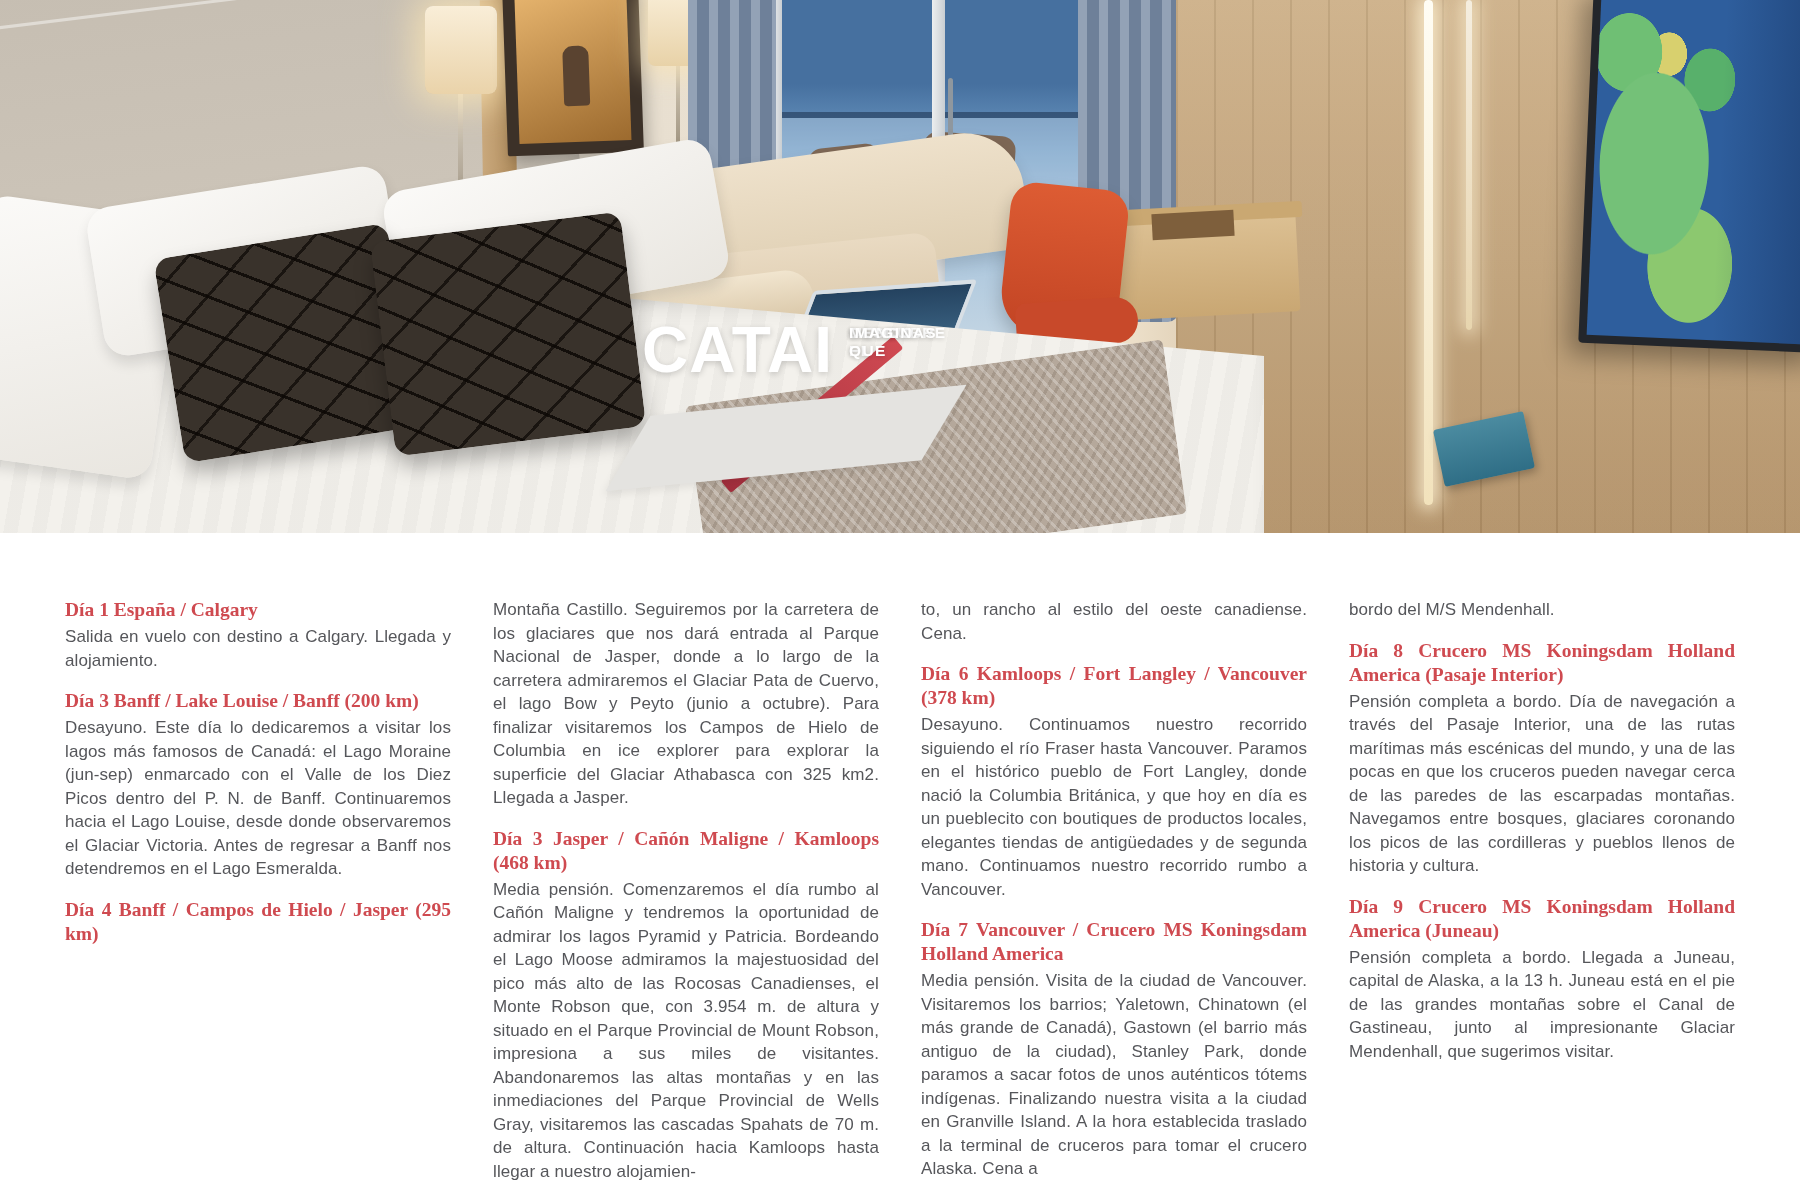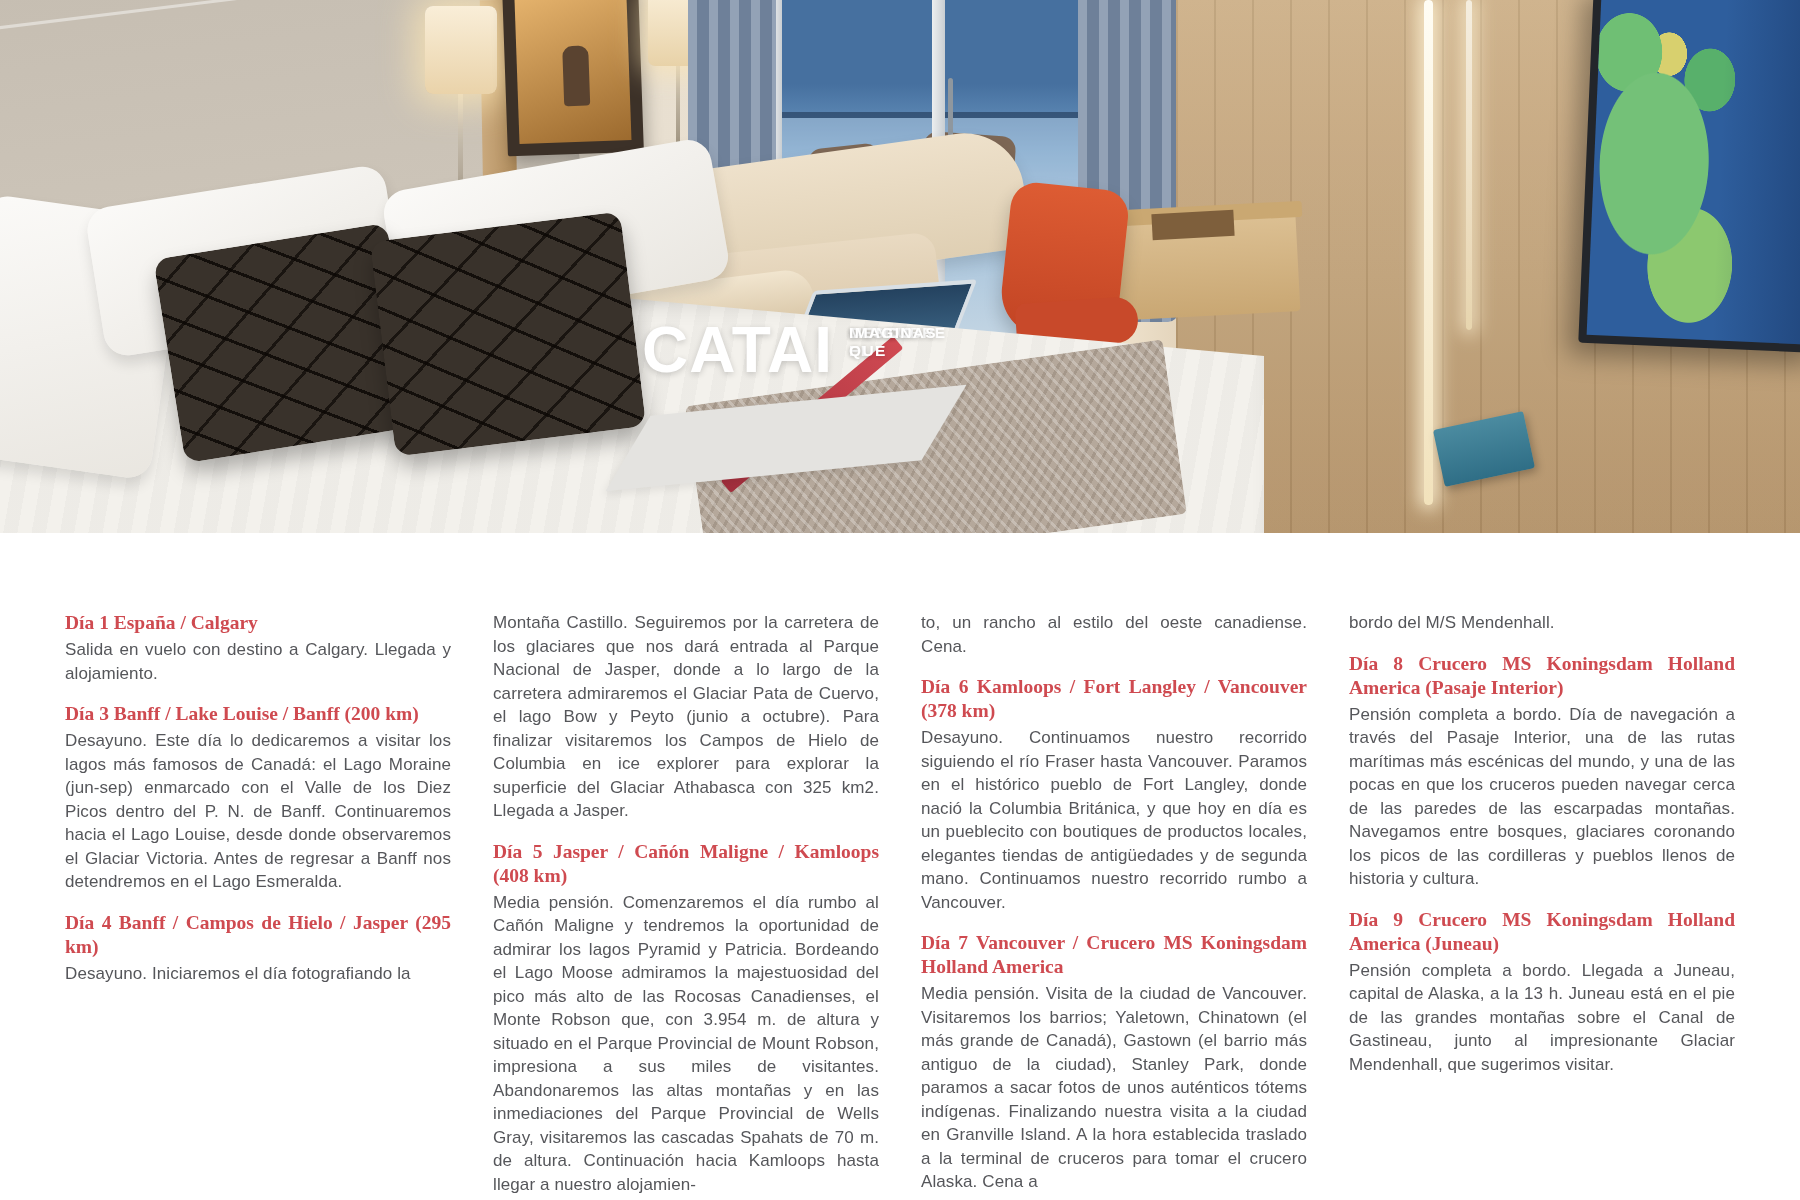--- a/index.html
+++ b/index.html
@@ -127,21 +127,21 @@
                  font-size:15.5px;line-height:18px;letter-spacing:1.3px;
                  text-shadow:0 1px 4px rgba(0,0,0,.2);}
 
   
   .columns{position:absolute;left:65px;top:598px;width:1670px;display:flex;gap:42px;}
   .col{flex:1 1 0;min-width:0;}
   .heading{font-family:"Liberation Serif",serif;font-weight:700;font-size:19.5px;line-height:24px;
            color:#cf4a50;text-align:justify;margin:17px 0 3px 0;}
   .body{font-family:"Liberation Sans",sans-serif;font-size:17px;line-height:23.5px;color:#55565a;
         text-align:justify;letter-spacing:.1px;hyphens:auto;-webkit-hyphens:auto;margin:0;}
-  .col > :first-child{margin-top:13px;}
+  .col > :first-child{margin-top:0;}
 </style>
 </head>
 <body>
 
 <div class="page">
 
   <div class="hero">
     <div class="sheer"></div>
     <div class="headboard"></div>
     <div class="wood-trim"></div>
@@ -214,25 +214,24 @@
     </div>
   </div>
 
   <div class="columns" id="columns">
       <div class="col">
         <div class="heading" lang="es">Día 1 España / Calgary</div>
         <div class="body" lang="es">Salida en vuelo con destino a Calgary. Llegada y alojamiento.</div>
         <div class="heading" lang="es">Día 3 Banff / Lake Louise / Banff (200 km)</div>
         <div class="body" lang="es">Desayuno. Este día lo dedicaremos a visitar los lagos más famosos de Canadá: el Lago Moraine (jun-sep) enmarcado con el Valle de los Diez Picos dentro del P. N. de Banff. Continuaremos hacia el Lago Louise, desde donde observaremos el Glaciar Victoria. Antes de regresar a Banff nos detendremos en el Lago Esmeralda.</div>
         <div class="heading" lang="es">Día 4 Banff / Campos de Hielo / Jasper (295 km)</div>
-        <div class="body" lang="es">Desayuno. Iniciaremos el día fotografiando la</div>
       </div>
       <div class="col">
         <div class="body" lang="es">Montaña Castillo. Seguiremos por la carretera de los glaciares que nos dará entrada al Parque Nacional de Jasper, donde a lo largo de la carretera admiraremos el Glaciar Pata de Cuervo, el lago Bow y Peyto (junio a octubre). Para finalizar visitaremos los Campos de Hielo de Columbia en ice explorer para explorar la superficie del Glaciar Athabasca con 325 km2. Llegada a Jasper.</div>
-        <div class="heading" lang="es">Día 5 Jasper / Cañón Maligne / Kamloops (408 km)</div>
+        <div class="heading" lang="es">Día 3 Jasper / Cañón Maligne / Kamloops (468 km)</div>
         <div class="body" lang="es">Media pensión. Comenzaremos el día rumbo al Cañón Maligne y tendremos la oportunidad de admirar los lagos Pyramid y Patricia. Bordeando el Lago Moose admiramos la majestuosidad del pico más alto de las Rocosas Canadienses, el Monte Robson que, con 3.954 m. de altura y situado en el Parque Provincial de Mount Robson, impresiona a sus miles de visitantes. Abandonaremos las altas montañas y en las inmediaciones del Parque Provincial de Wells Gray, visitaremos las cascadas Spahats de 70 m. de altura. Continuación hacia Kamloops hasta llegar a nuestro alojamien-</div>
       </div>
       <div class="col">
         <div class="body" lang="es">to, un rancho al estilo del oeste canadiense. Cena.</div>
         <div class="heading" lang="es">Día 6 Kamloops / Fort Langley / Vancouver (378 km)</div>
         <div class="body" lang="es">Desayuno. Continuamos nuestro recorrido siguiendo el río Fraser hasta Vancouver. Paramos en el histórico pueblo de Fort Langley, donde nació la Columbia Británica, y que hoy en día es un pueblecito con boutiques de productos locales, elegantes tiendas de antigüedades y de segunda mano. Continuamos nuestro recorrido rumbo a Vancouver.</div>
         <div class="heading" lang="es">Día 7 Vancouver / Crucero MS Koningsdam Holland America</div>
         <div class="body" lang="es">Media pensión. Visita de la ciudad de Vancouver. Visitaremos los barrios; Yaletown, Chinatown (el más grande de Canadá), Gastown (el barrio más antiguo de la ciudad), Stanley Park, donde paramos a sacar fotos de unos auténticos tótems indígenas. Finalizando nuestra visita a la ciudad en Granville Island. A la hora establecida traslado a la terminal de cruceros para tomar el crucero Alaska. Cena a</div>
       </div>
       <div class="col">

